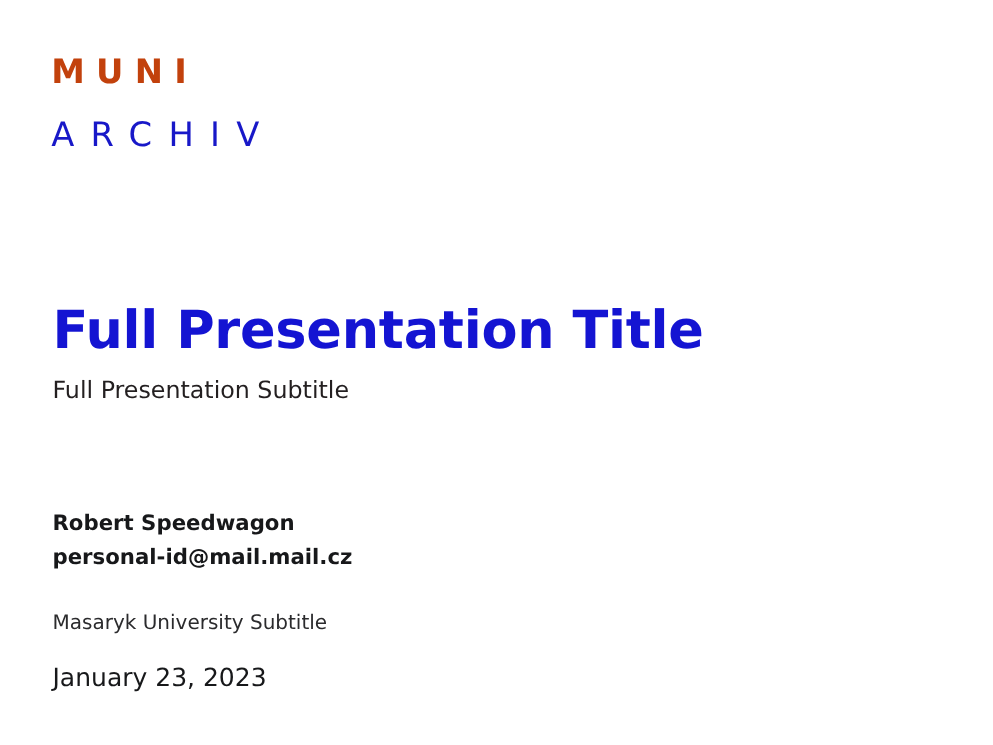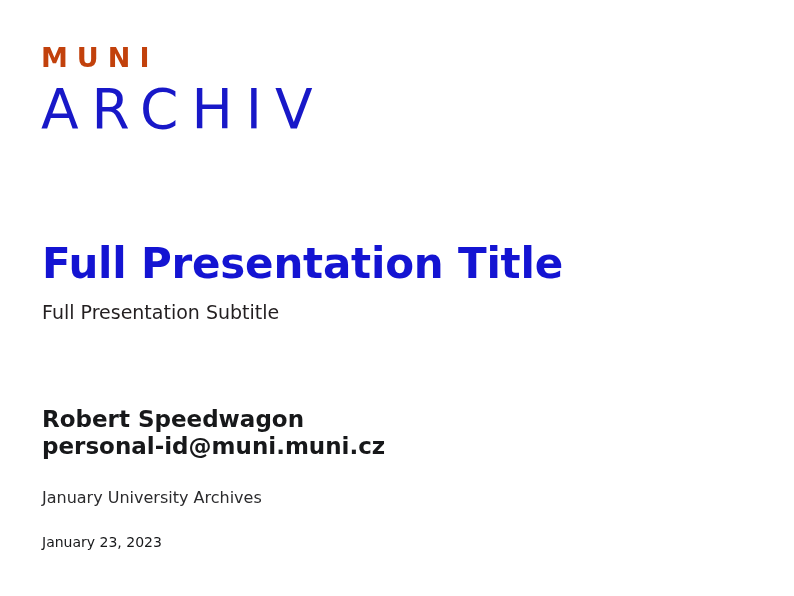--- a/index.html
+++ b/index.html
@@ -31,21 +31,21 @@
     font-weight: bold;
     font-size: 27px;
     line-height: 44px;
     letter-spacing: 9px;
     color: #c2410c;
     white-space: nowrap;
   }
   .logo-archiv {
     font-family: "DejaVu Sans", sans-serif;
     font-weight: normal;
-    font-size: 55px;
+    font-size: 27px;
     line-height: 44px;
     letter-spacing: 13px;
     color: #1818c8;
     white-space: nowrap;
     margin-top: 7px;
   }
 
   
   .title-block {
     position: absolute;
@@ -77,39 +77,39 @@
   .meta-block {
     position: absolute;
     left: 42px;
     top: 406px;
     width: 700px;
   }
   .author-name,
   .author-email {
     font-family: "DejaVu Sans", sans-serif;
     font-weight: bold;
-    font-size: 23px;
+    font-size: 17px;
     line-height: 27px;
     color: #17181a;
     margin: 0;
     white-space: nowrap;
   }
   .affiliation {
     font-family: "DejaVu Sans", sans-serif;
     font-weight: normal;
     font-size: 16px;
     line-height: 22px;
     color: #2b2b2d;
     margin: 27px 0 0 0;
     white-space: nowrap;
   }
   .date-line {
     font-family: "DejaVu Sans", sans-serif;
     font-weight: normal;
-    font-size: 14px;
+    font-size: 20px;
     line-height: 24px;
     color: #17181a;
     margin: 21px 0 0 0;
     white-space: nowrap;
   }
 </style>
 </head>
 <body>
 
 <div class="slide">
@@ -119,18 +119,18 @@
     <div class="logo-archiv">ARCHIV</div>
   </div>
 
   <div class="title-block">
     <h1 class="pres-title">Full Presentation Title</h1>
     <p class="pres-subtitle">Full Presentation Subtitle</p>
   </div>
 
   <div class="meta-block">
     <p class="author-name">Robert Speedwagon</p>
-    <p class="author-email">personal-id@muni.muni.cz</p>
-    <p class="affiliation">January University Archives</p>
+    <p class="author-email">personal-id@mail.mail.cz</p>
+    <p class="affiliation">Masaryk University Subtitle</p>
     <p class="date-line">January 23, 2023</p>
   </div>
 
 </div>
 
 </body></html>

